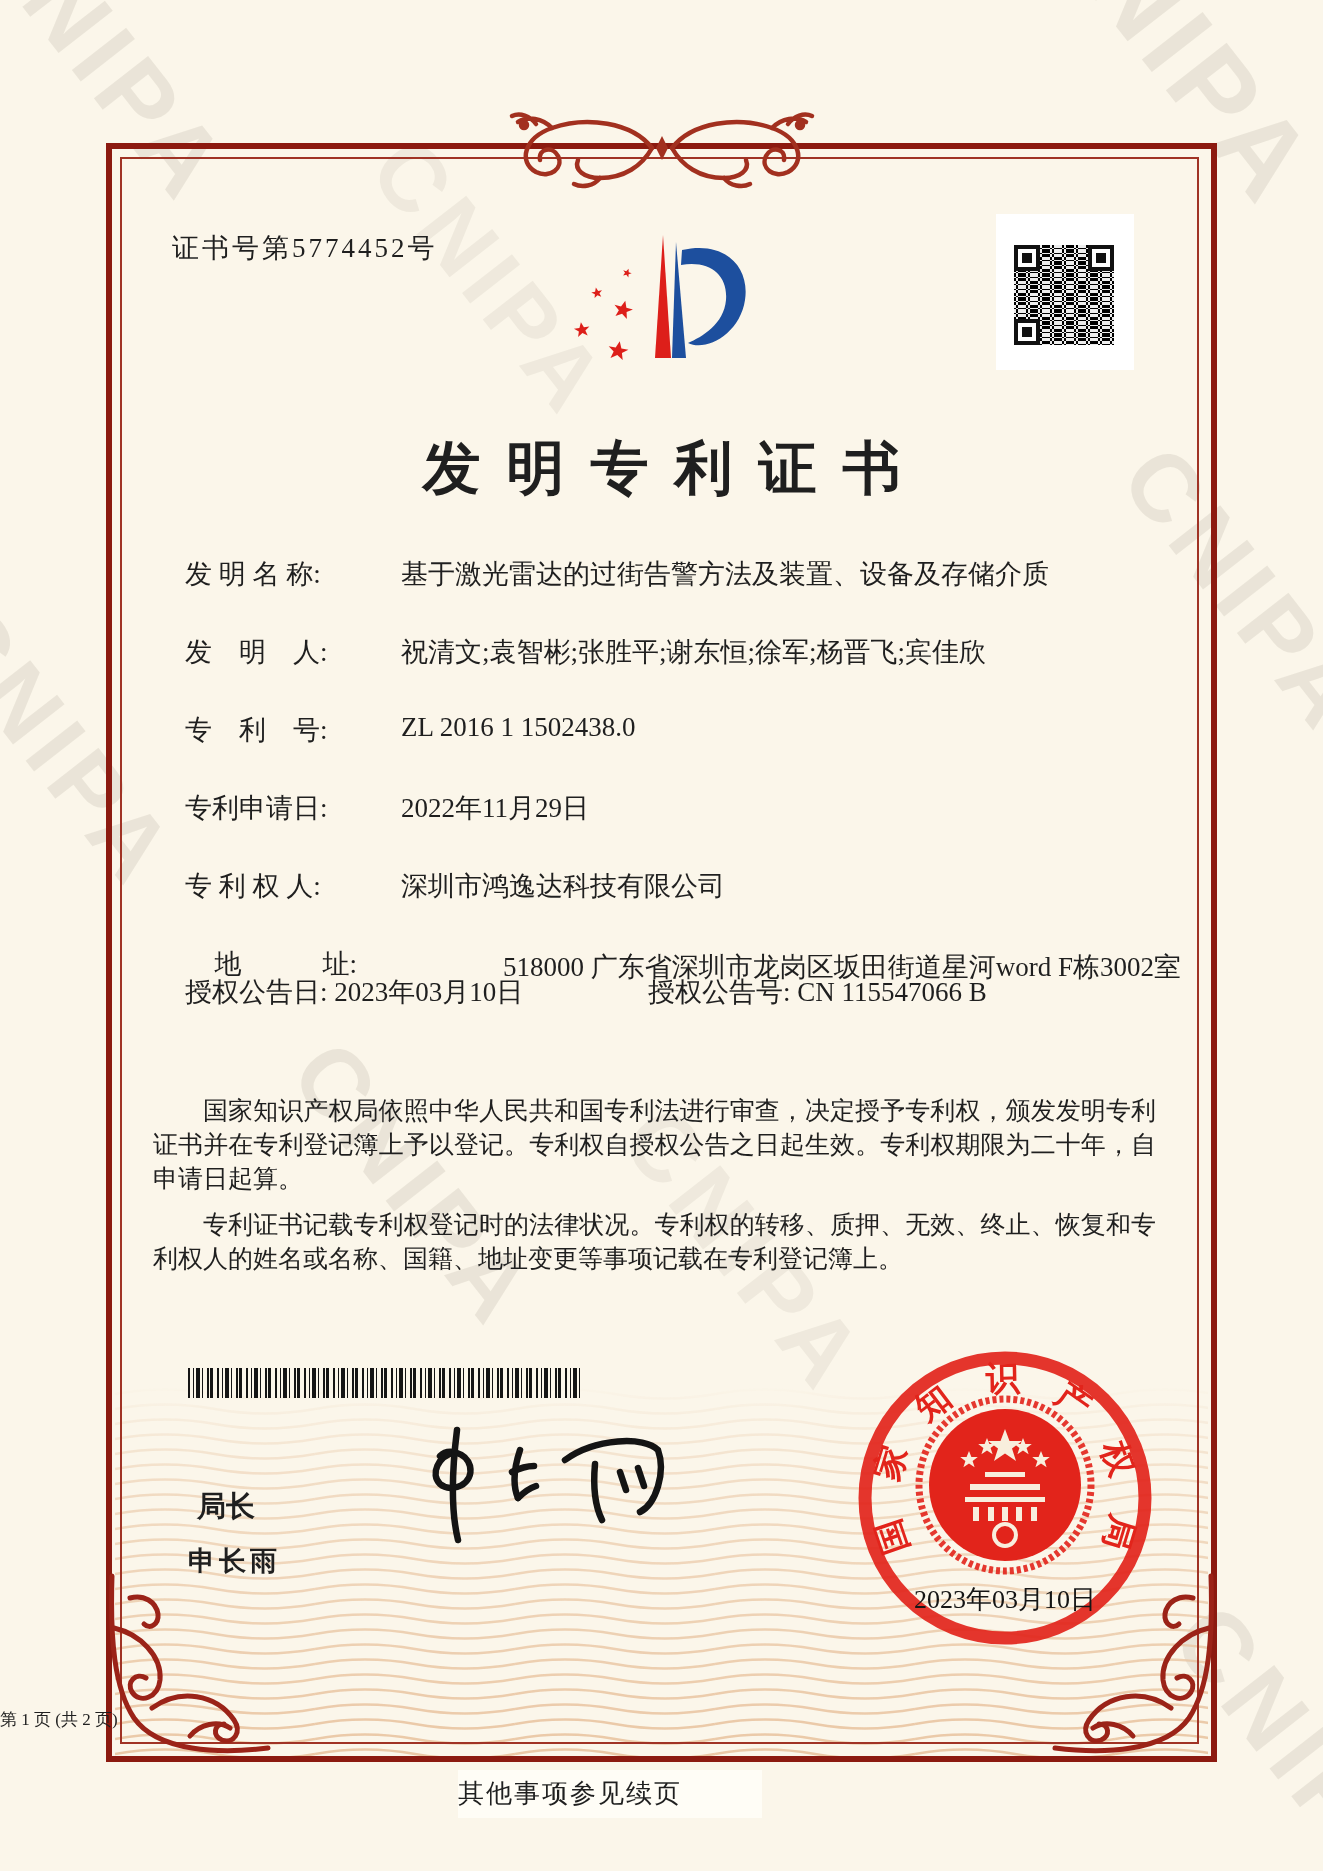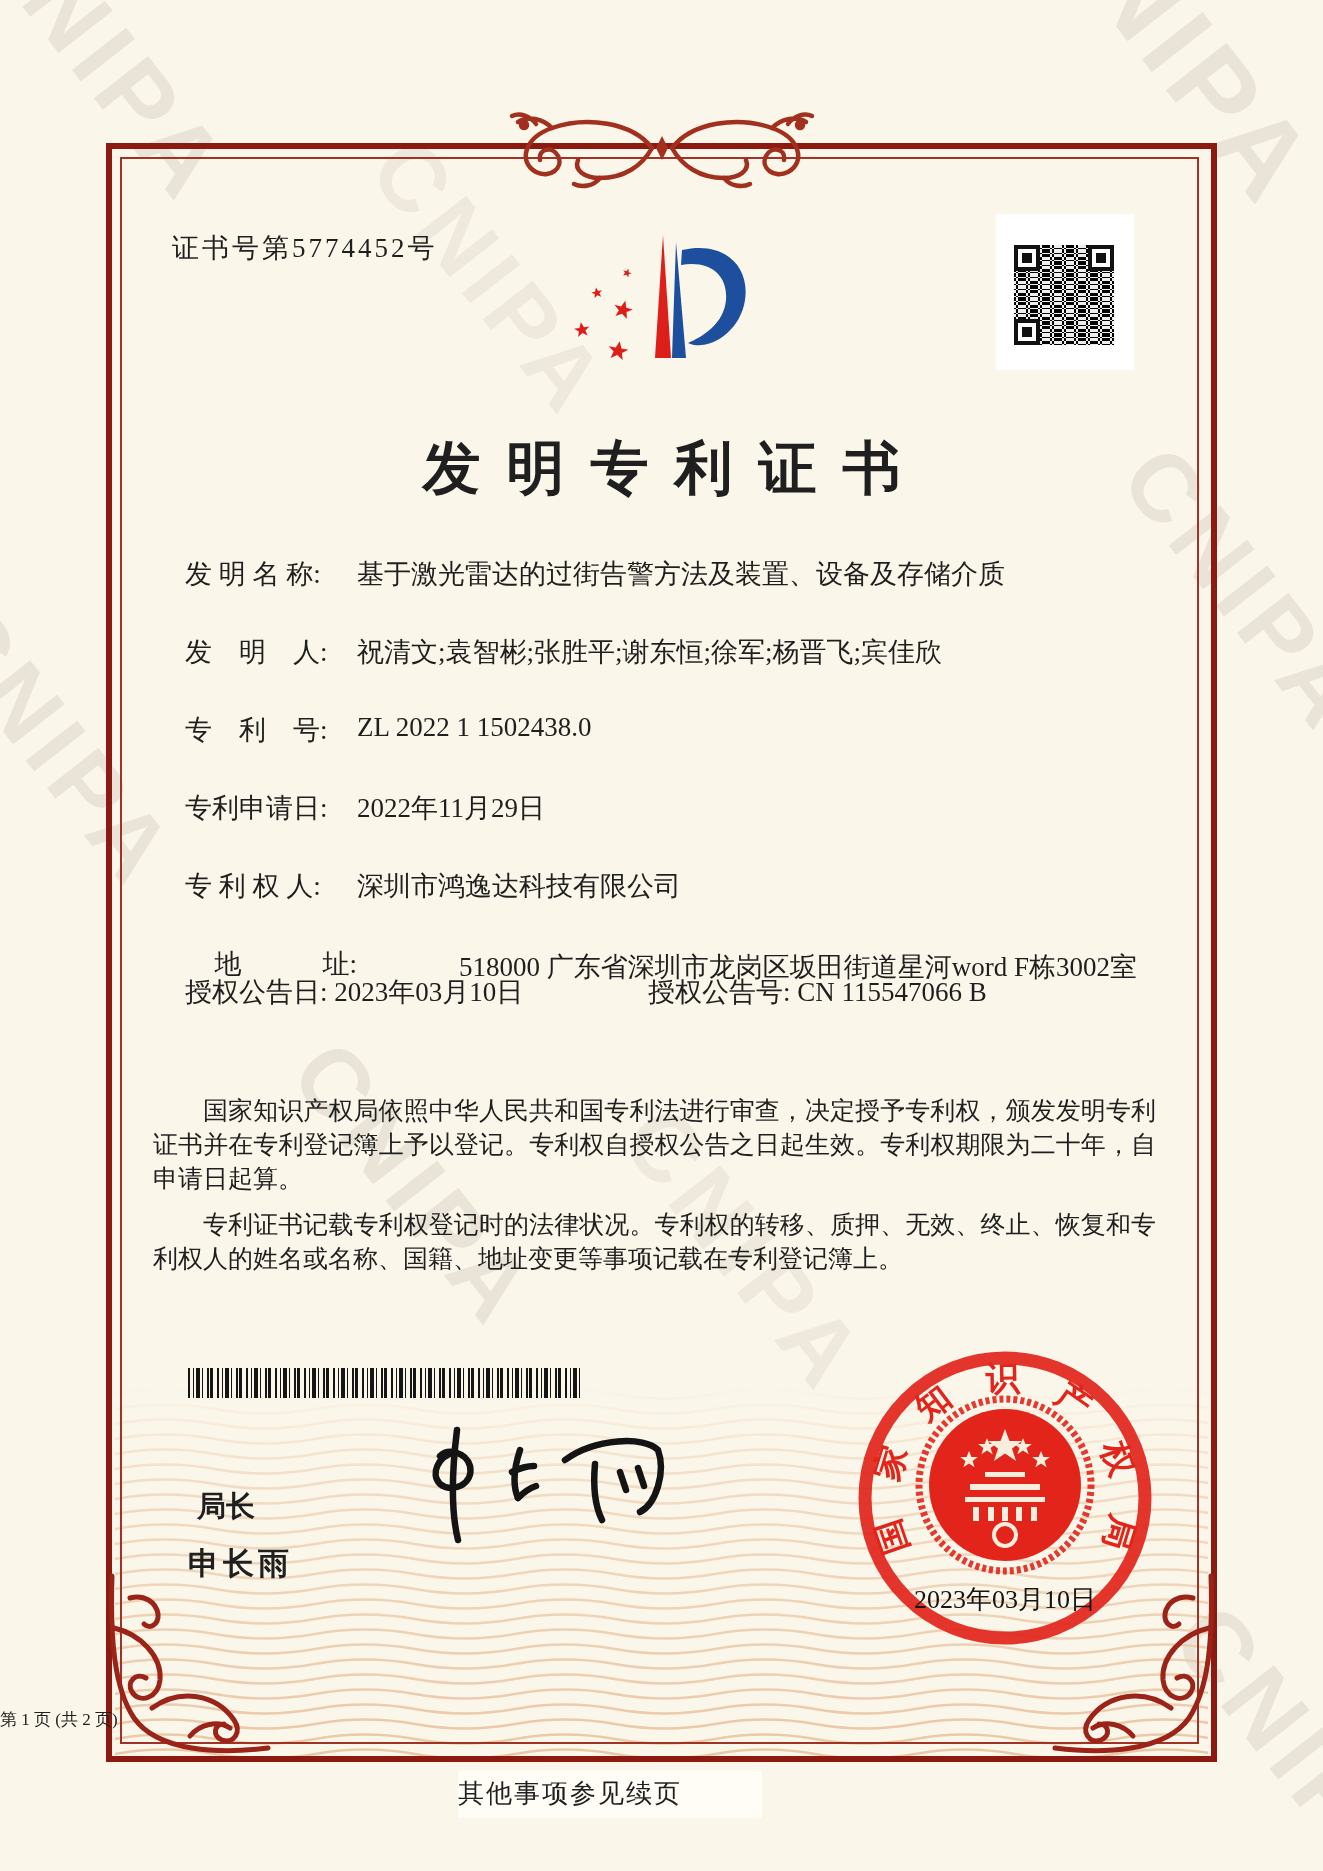--- a/index.html
+++ b/index.html
@@ -50,21 +50,21 @@
   .finder::after{content:"";position:absolute;left:4px;top:4px;width:10px;height:10px;background:#111;}
   .f-tl{left:0;top:0}.f-tr{right:0;top:0}.f-bl{left:0;bottom:0}
   .cert-title{
     position:absolute;left:0;top:394px;width:1323px;z-index:4;
     text-align:center;font-size:58px;font-weight:bold;
     letter-spacing:26px;text-indent:26px;margin-top:36px;
   }
   
   .field-row{position:absolute;left:185px;z-index:4;font-size:27px;white-space:nowrap;}
   .field-label{display:inline-block;width:172px;vertical-align:top;}
-  .field-value{display:inline-block;vertical-align:top;}
+  .field-value{display:inline-block;vertical-align:top;margin-left:44px;}
   .addr-value{white-space:normal;width:780px;line-height:42px;}
   .grant-no-label{margin-left:118px;}
   
   .law-par{
     position:absolute;left:153px;width:1003px;z-index:4;
     font-size:25px;line-height:34px;text-align:justify;text-indent:50px;
   }
   
   .barcode{
     position:absolute;left:188px;top:1368px;width:396px;height:30px;z-index:4;
@@ -73,21 +73,21 @@
       #151515 5px 6px,transparent 6px 8px,
       #151515 8px 12px,transparent 12px 14px,
       #151515 14px 15px,transparent 15px 19px,
       #151515 19px 21px,transparent 21px 22px,
       #151515 22px 25px,transparent 25px 29px);
   }
   
   .sig-title{position:absolute;left:188px;top:1487px;z-index:4;
     font-family:"Liberation Sans","DejaVu Sans",sans-serif;font-weight:bold;font-size:29px;margin-left:9px;}
   .sig-name{position:absolute;left:188px;top:1543px;z-index:4;
-    font-family:"Liberation Sans","DejaVu Sans",sans-serif;font-weight:bold;font-size:31px;letter-spacing:4px;}
+    font-family:"Liberation Sans","DejaVu Sans",sans-serif;font-weight:bold;font-size:27px;letter-spacing:4px;}
   .signature{position:absolute;left:400px;top:1422px;z-index:4;}
   
   .seal{position:absolute;left:852px;top:1345px;z-index:5;}
   
   .page-info{
     position:absolute;left:0;top:1708px;width:1323px;text-align:left;
     font-size:17px;z-index:4;
   }
   .note-box{
     position:absolute;left:458px;top:1770px;width:304px;height:48px;z-index:4;
@@ -191,21 +191,21 @@
 
 <div class="cert-title">发明专利证书</div>
 
 <div class="field-row" style="top:556px;">
   <span class="field-label">发 明 名 称:</span><span class="field-value">基于激光雷达的过街告警方法及装置、设备及存储介质</span>
 </div>
 <div class="field-row" style="top:634px;">
   <span class="field-label">发　明　人:</span><span class="field-value">祝清文;袁智彬;张胜平;谢东恒;徐军;杨晋飞;宾佳欣</span>
 </div>
 <div class="field-row" style="top:712px;">
-  <span class="field-label">专　利　号:</span><span class="field-value">ZL 2022 1 1502438.0</span>
+  <span class="field-label">专　利　号:</span><span class="field-value">ZL 2016 1 1502438.0</span>
 </div>
 <div class="field-row" style="top:790px;">
   <span class="field-label">专利申请日:</span><span class="field-value">2022年11月29日</span>
 </div>
 <div class="field-row" style="top:868px;">
   <span class="field-label">专 利 权 人:</span><span class="field-value">深圳市鸿逸达科技有限公司</span>
 </div>
 <div class="field-row" style="top:946px;text-align:right;">
   <span class="field-label">地　　　址:</span><span class="field-value addr-value">518000 广东省深圳市龙岗区坂田街道星河word F栋3002室</span>
 </div>

